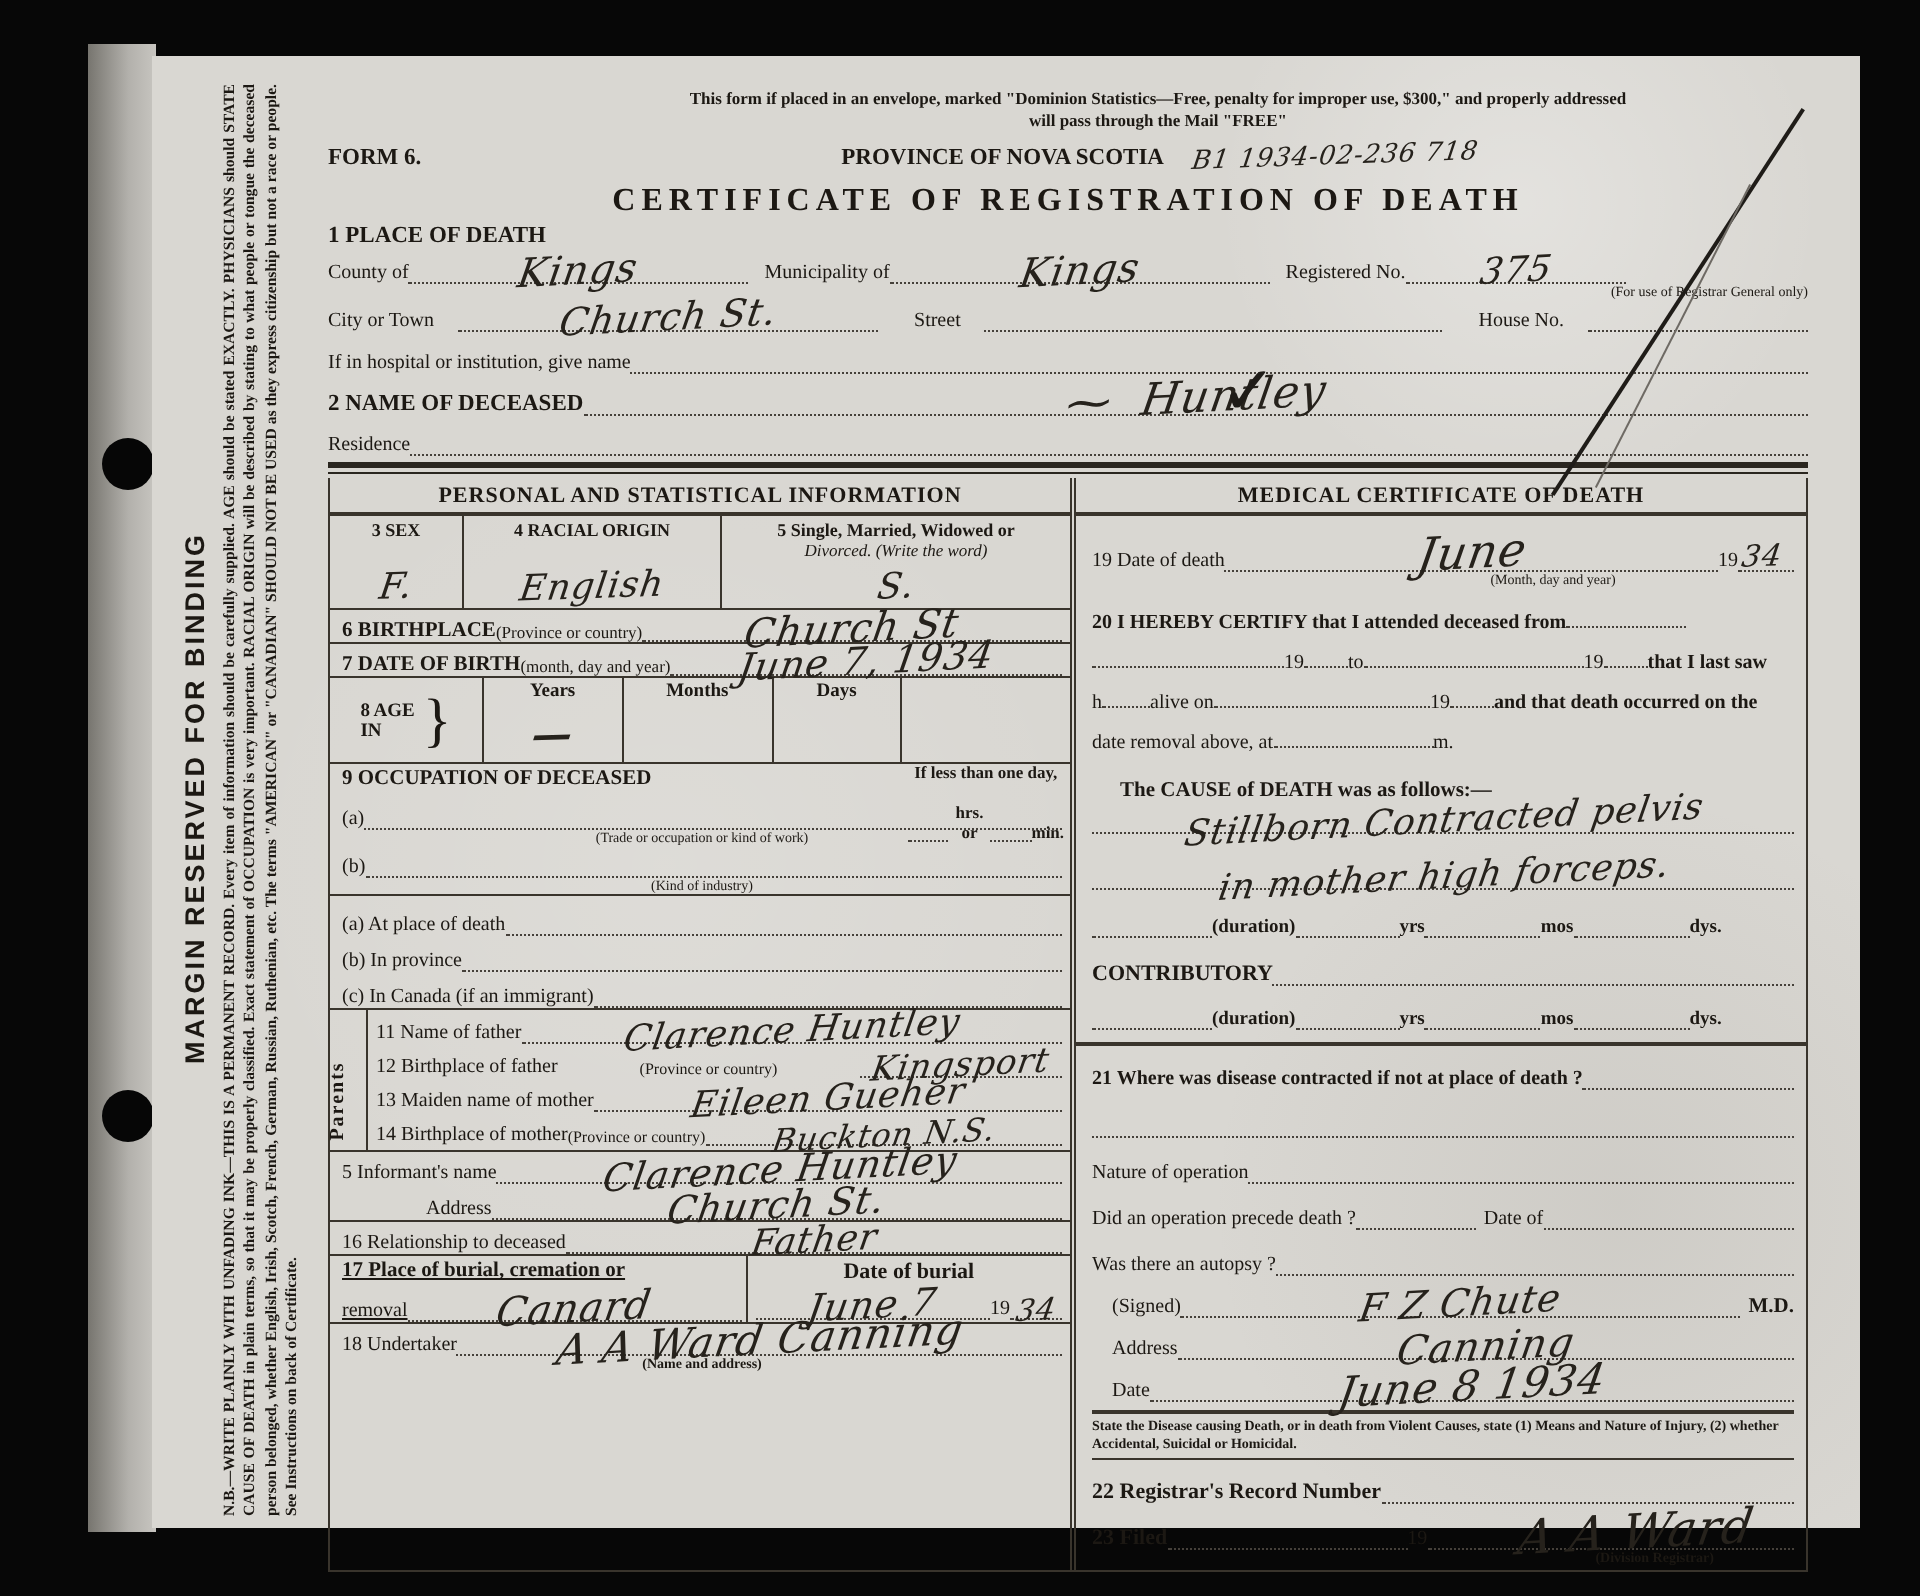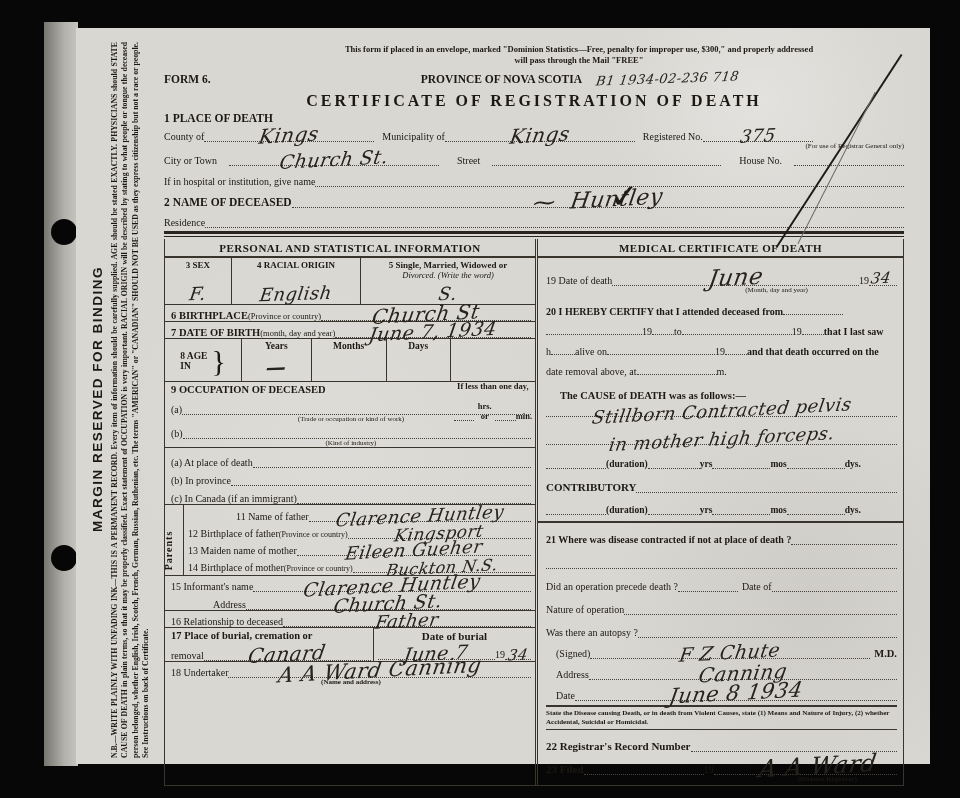--- a/index.html
+++ b/index.html
@@ -49,21 +49,21 @@
   .cellval{position:absolute;left:0;right:0;bottom:0px;font-size:18px;}
   .lrow{padding:2px 4px 0 6px;border-bottom:1px solid #39342c;}
   .agebox{display:flex;border-bottom:1px solid #39342c;height:42px;}
   .agecell{border-right:1px solid #39342c;text-align:center;font-weight:bold;font-size:9.5px;
            padding-top:2px;position:relative;}
   .parents{display:flex;border-bottom:1px solid #39342c;}
   .pvert{width:18px;border-right:1px solid #39342c;position:relative;}
   .pvert span{position:absolute;left:-16px;top:40px;transform:rotate(-90deg);
               font-weight:bold;font-size:10px;letter-spacing:1px;}
   .burial{display:flex;border-bottom:1px solid #39342c;}
-  .bleft{width:54%;padding:2px 2px 0 6px;}
+  .bleft{width:54%;padding:2px 2px 0 6px;text-decoration:underline;}
   .bright{flex:1;border-left:1px solid #39342c;padding:2px 4px 0;position:relative;}
   .mednote{font-size:7px;font-weight:bold;line-height:1.3;border-top:2px solid #39342c;
            border-bottom:1px solid #39342c;padding:2px 0;margin-top:4px;}
   
   .slash{position:absolute;background:#1f1c18;}
   .check{position:absolute;font-family:"DejaVu Sans",sans-serif;color:#1f1c18;}
   .t10{font-size:10px;}
 </style>
 </head>
 <body>
@@ -230,27 +230,27 @@
               <span class="lbn t10">(c) In Canada (if an immigrant)</span>
               <span class="f"></span>
             </div>
         </div>
 
         <div class="parents">
           <div class="pvert">
               <span>Parents</span>
             </div>
           <div style="flex:1;padding:1px 4px 2px 4px;">
-            <div class="r" style="margin-top:2px;margin-left:48px;">
+            <div class="r" style="margin-top:2px;">
               <span class="lbn t10">11 Name of father</span>
               <span class="f">
                   <span class="hw" style="font-size:18px;">Clarence Huntley</span>
                 </span>
             </div>
-            <div class="r" style="margin-top:3px;">
+            <div class="r" style="margin-top:3px;gap:41px;">
               <span class="lbn t10">12 Birthplace of father</span>
               <span class="sm" style="font-size:8px;">(Province or country)</span>
               <span class="f">
                   <span class="hw" style="font-size:17px;">Kingsport</span>
                 </span>
             </div>
             <div class="r" style="margin-top:3px;">
               <span class="lbn t10">13 Maiden name of mother</span>
               <span class="f">
                   <span class="hw" style="font-size:18px;">Eileen Gueher</span>
@@ -261,21 +261,21 @@
               <span class="sm" style="font-size:8px;">(Province or country)</span>
               <span class="f">
                   <span class="hw" style="font-size:16px;">Buckton N.S.</span>
                 </span>
             </div>
           </div>
         </div>
 
         <div class="lrow">
           <div class="r">
-            <span class="lbn t10">15 Informant's name</span>
+            <span class="lbn t10">5 Informant's name</span>
             <span class="f">
                 <span class="hw" style="font-size:19px;">Clarence Huntley</span>
               </span>
           </div>
           <div class="r" style="margin-top:4px;">
             <span class="lbn t10" style="margin-left:42px;">Address</span>
             <span class="f">
                 <span class="hw" style="font-size:19px;">Church St.</span>
               </span>
           </div>
@@ -384,28 +384,28 @@
             <span>dys.</span>
         </div>
 
         <div class="r" style="margin-top:8px;">
           <span class="lbn t10" style="font-weight:bold;">21 Where was disease contracted if not at place of death ?</span>
           <span class="f"></span>
         </div>
         <div class="f" style="display:block;margin-top:10px;"></div>
 
         <div class="r" style="margin-top:9px;">
+          <span class="lbn t10">Nature of operation</span>
+          <span class="f"></span>
+        </div>
+
+        <div class="r" style="margin-top:9px;">
           <span class="lbn t10">Did an operation precede death ?</span>
           <span class="f" style="max-width:60px;"></span>
           <span class="lbn t10" style="margin-left:4px;">Date of</span>
-          <span class="f"></span>
-        </div>
-
-        <div class="r" style="margin-top:9px;">
-          <span class="lbn t10">Nature of operation</span>
           <span class="f"></span>
         </div>
 
         <div class="r" style="margin-top:9px;">
           <span class="lbn t10">Was there an autopsy ?</span>
           <span class="f"></span>
         </div>
 
         <div class="r" style="margin-top:7px;">
           <span class="lbn t10" style="margin-left:10px;">(Signed)</span>

